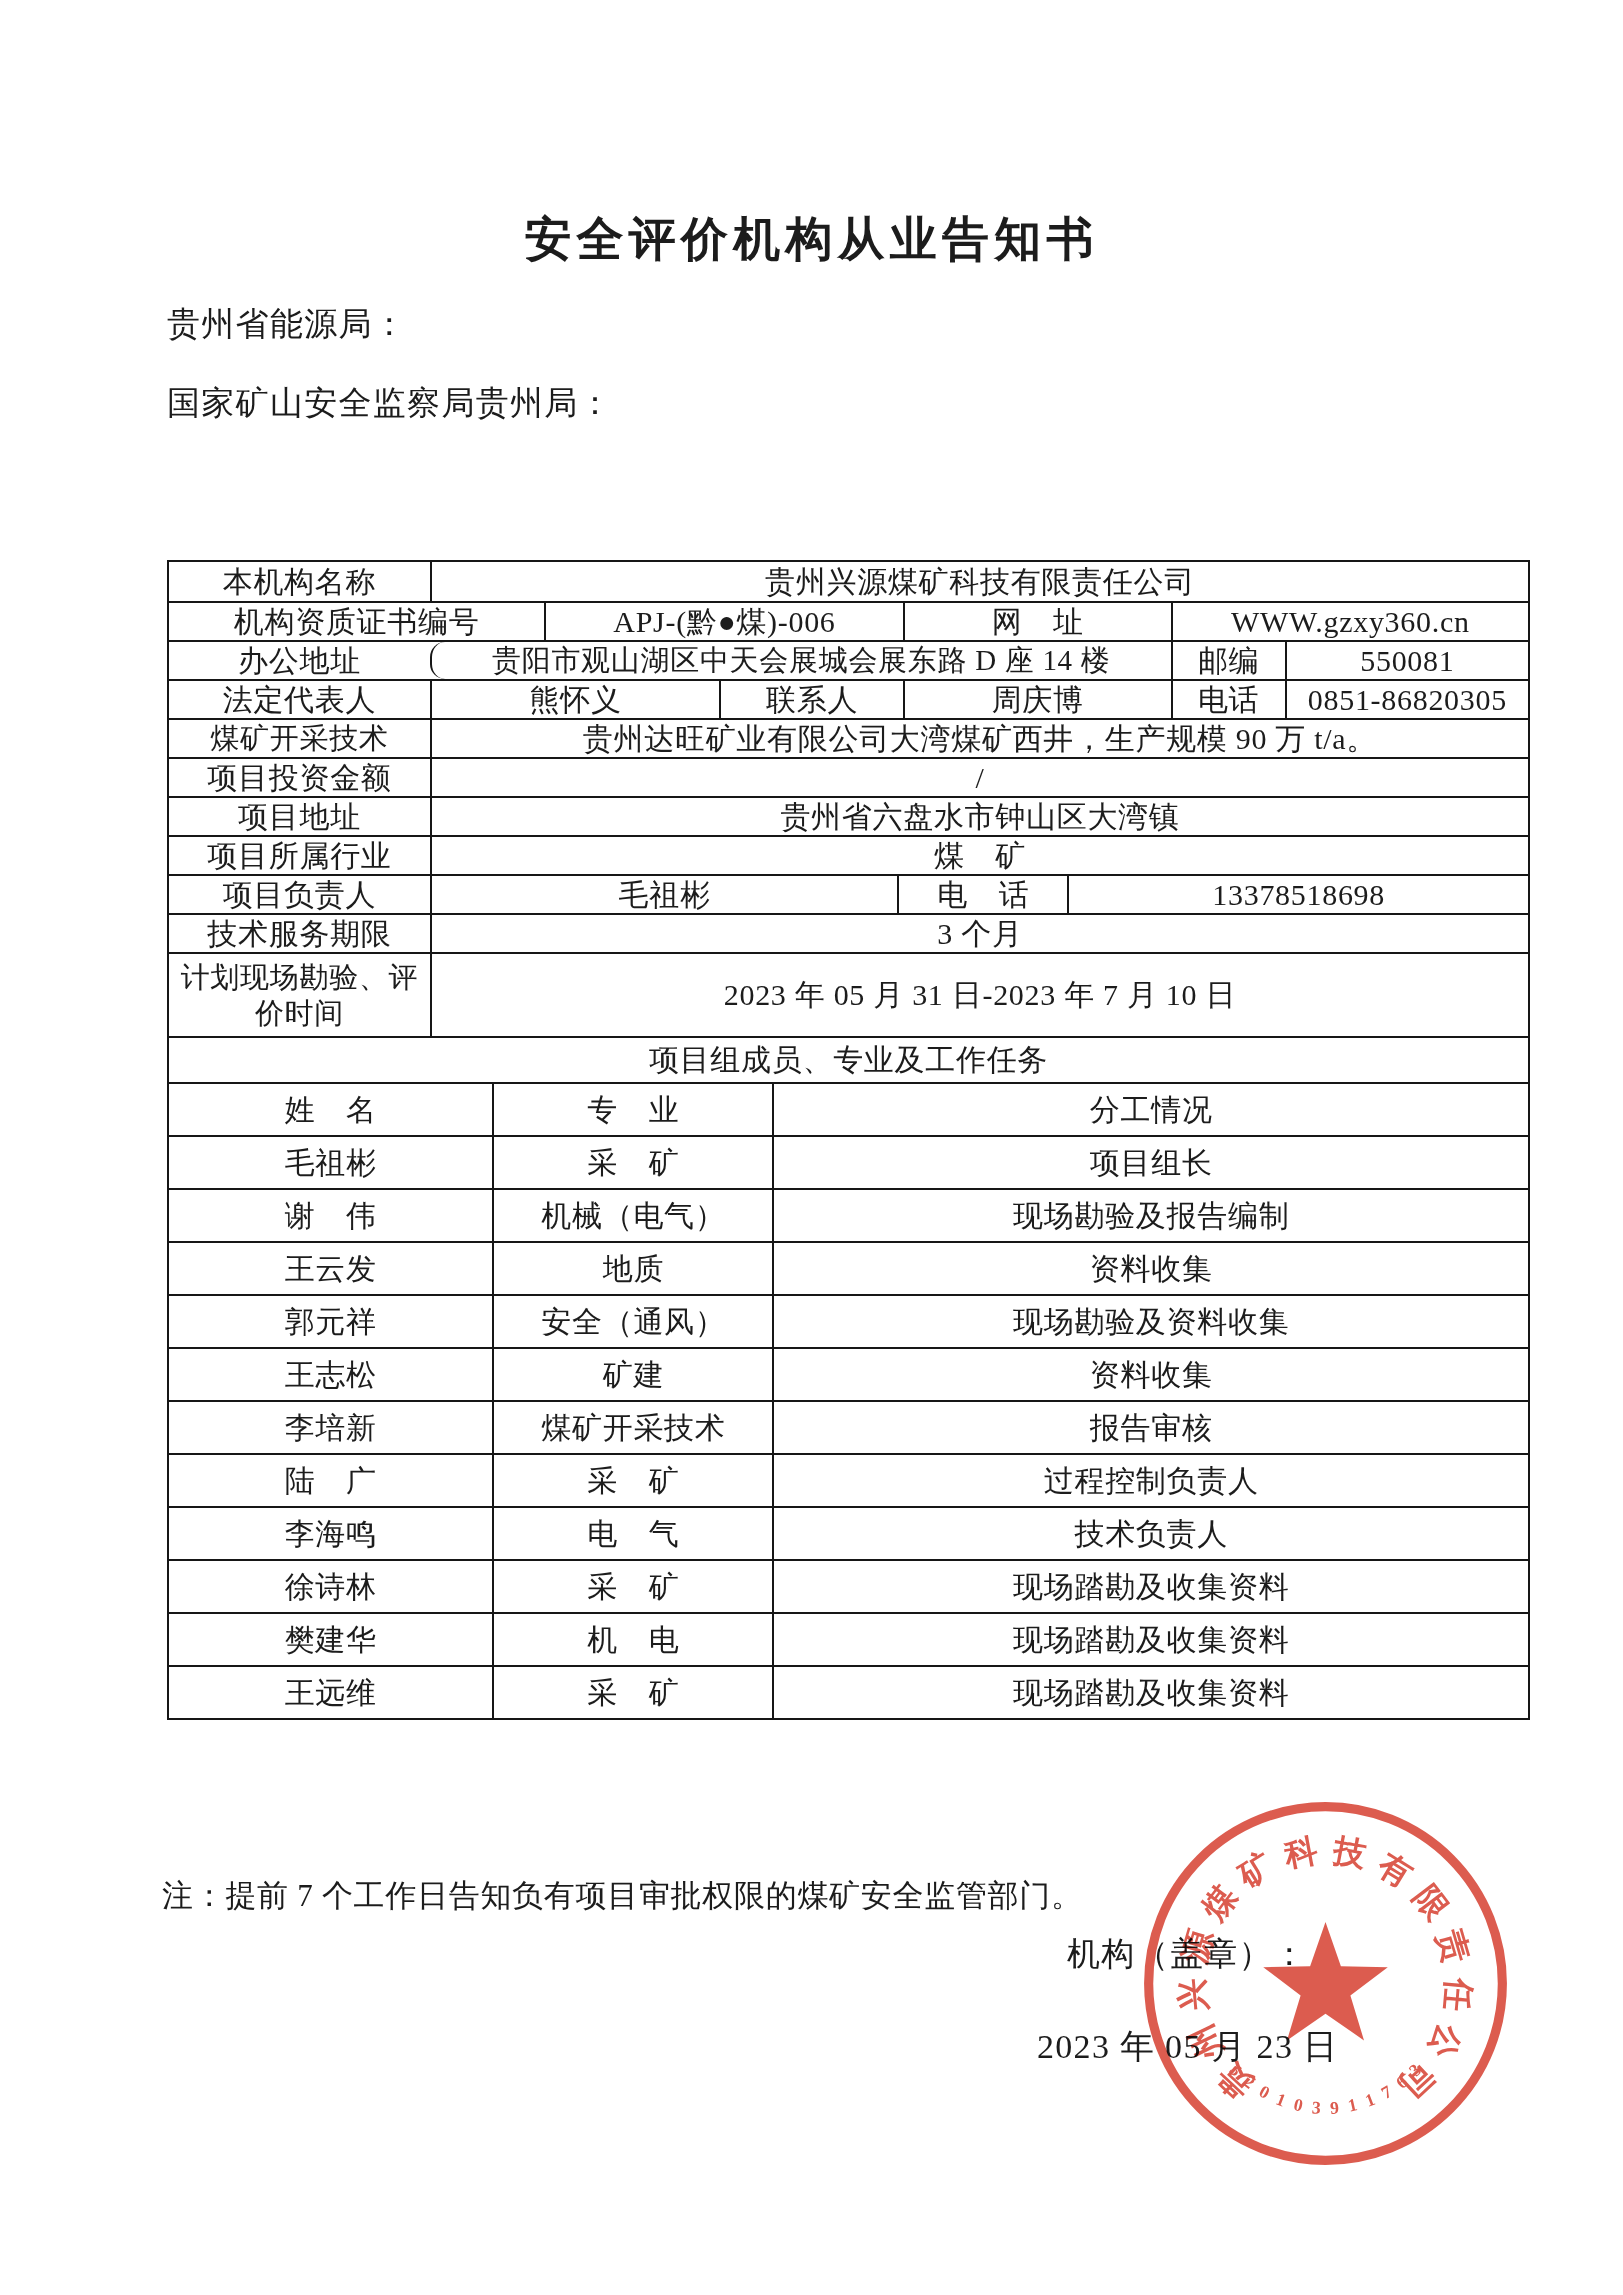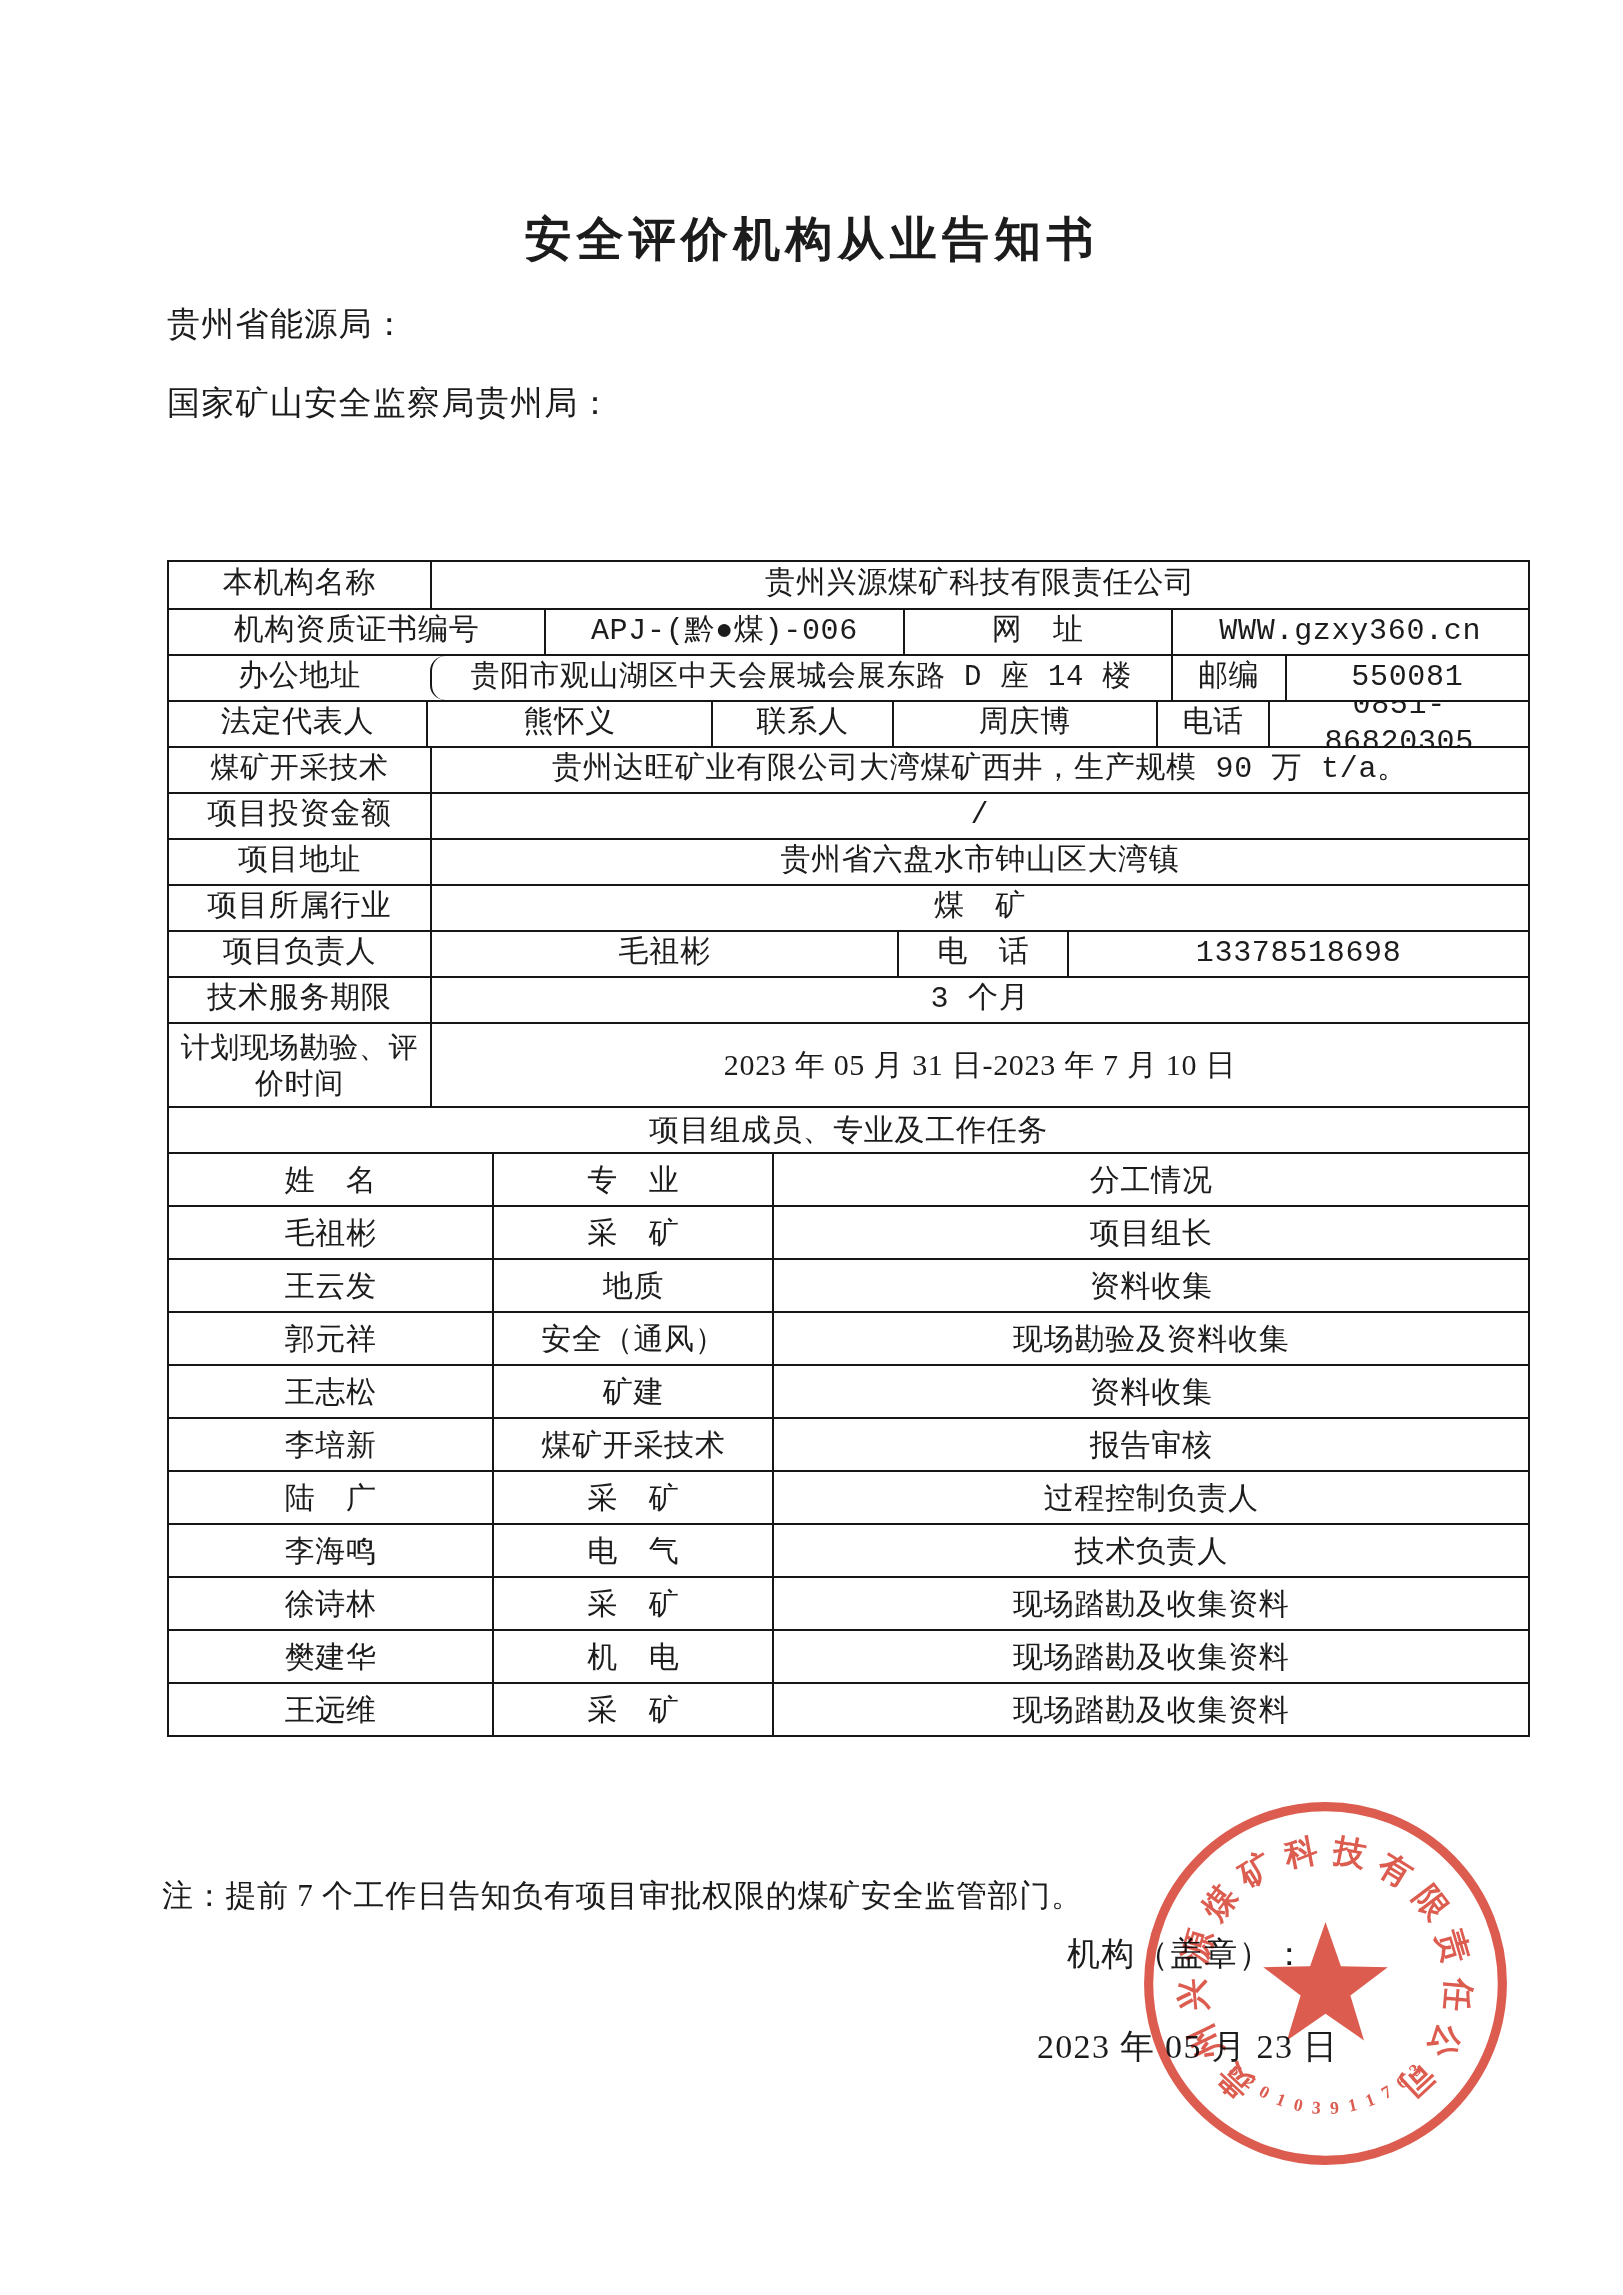--- a/index.html
+++ b/index.html
@@ -30,21 +30,21 @@
   }
 
   
   .tbl{
     position:absolute;left:167px;top:560px;width:1363px;
     border:2.6px solid #161616;box-sizing:border-box;
     background:transparent;
   }
   .trow{display:flex;box-sizing:border-box;border-top:2px solid #161616;}
   .trow:first-child{border-top:none;}
-  .h82{height:46px;font-family:Liberation Mono, monospace;}
+  .h82{height:39px;}
   .h128{height:84px;}
   .h70{height:46px;}
   .h81{height:53px;}
   .cell{
     box-sizing:border-box;
     border-left:2px solid #161616;
     display:flex;align-items:center;justify-content:center;
     font-size:30px;letter-spacing:0.7px;
     text-align:center;line-height:1.25;
     padding:0 9.2px;overflow:hidden;
@@ -171,20 +171,25 @@
     <div class="trow h81">
       <div class="cell w-m1">姓　名</div>
       <div class="cell w-m2">专　业</div>
       <div class="cell grow">分工情况</div>
     </div>
 
     <div class="trow h81">
       <div class="cell w-m1">毛祖彬</div>
       <div class="cell w-m2">采　矿</div>
       <div class="cell grow">项目组长</div>
+    </div>
+    <div class="trow h81">
+      <div class="cell w-m1">谢　伟</div>
+      <div class="cell w-m2">机械（电气）</div>
+      <div class="cell grow">现场勘验及报告编制</div>
     </div>
     <div class="trow h81">
       <div class="cell w-m1">王云发</div>
       <div class="cell w-m2">地质</div>
       <div class="cell grow">资料收集</div>
     </div>
     <div class="trow h81">
       <div class="cell w-m1">郭元祥</div>
       <div class="cell w-m2">安全（通风）</div>
       <div class="cell grow">现场勘验及资料收集</div>

